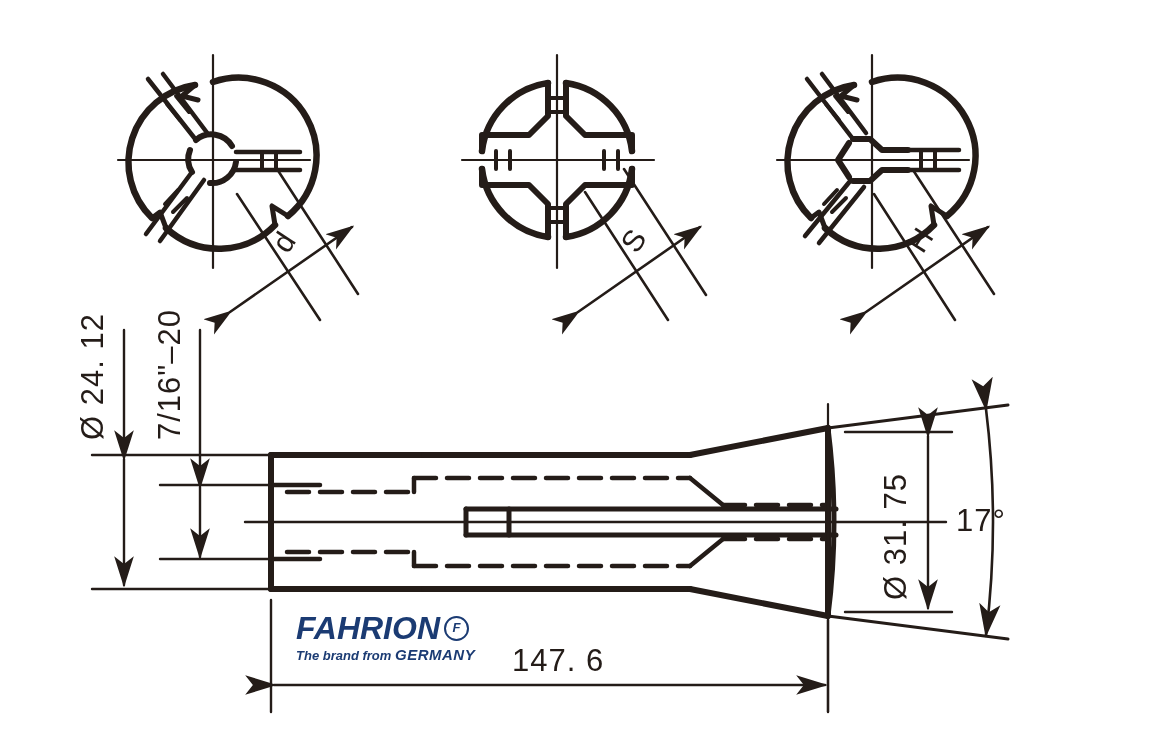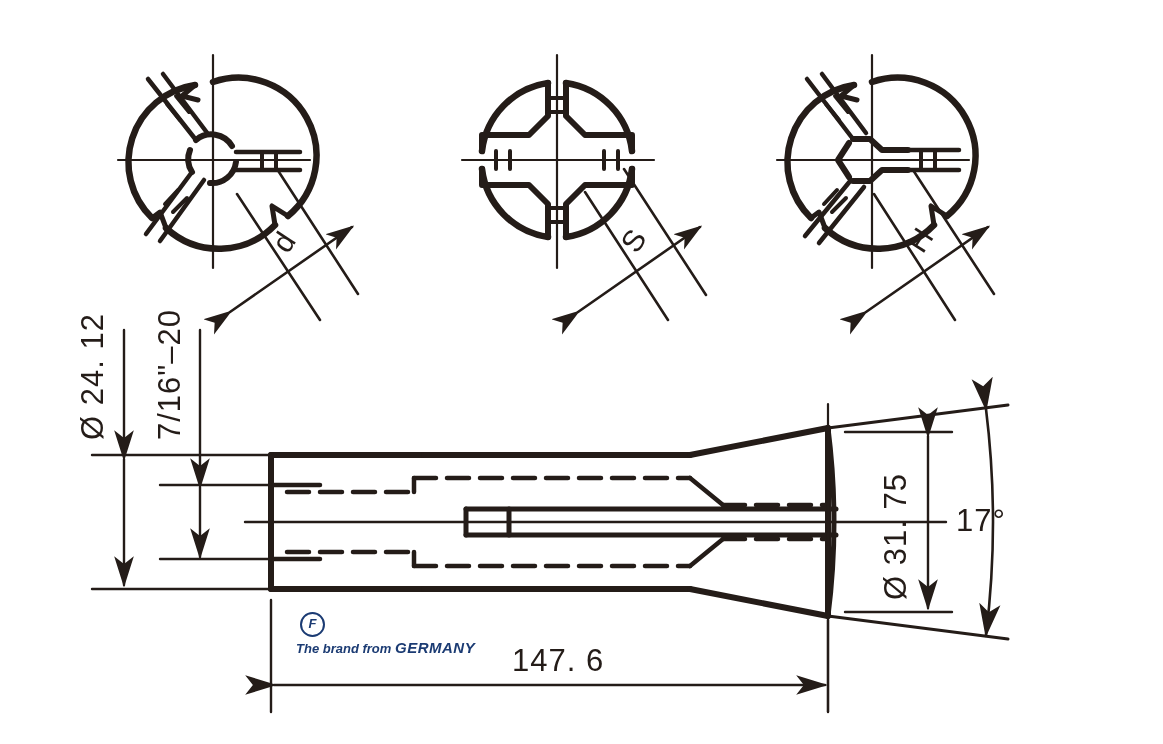--- a/index.html
+++ b/index.html
@@ -296,20 +296,21 @@
 <div class="lbl dimtxt" style="left:152px;top:440px;transform:rotate(-90deg);transform-origin:left top;">7/16"–20</div>
 
 <div class="lbl dimtxt" style="left:878px;top:600px;transform:rotate(-90deg);transform-origin:left top;">Ø 31. 75</div>
 
 <div class="lbl dimtxt" style="left:956px;top:503px;">17°</div>
 
 <div class="lbl dimtxt" style="left:512px;top:643px;">147. 6</div>
 
 <div class="logo">
   <div class="logo-main">
+    <span>FAHRION</span>
     <span class="logo-reg">F</span>
   </div>
   <div class="logo-sub">
     <span>The brand from</span>
     <span class="b">GERMANY</span>
   </div>
 </div>
 
 </div>
 

